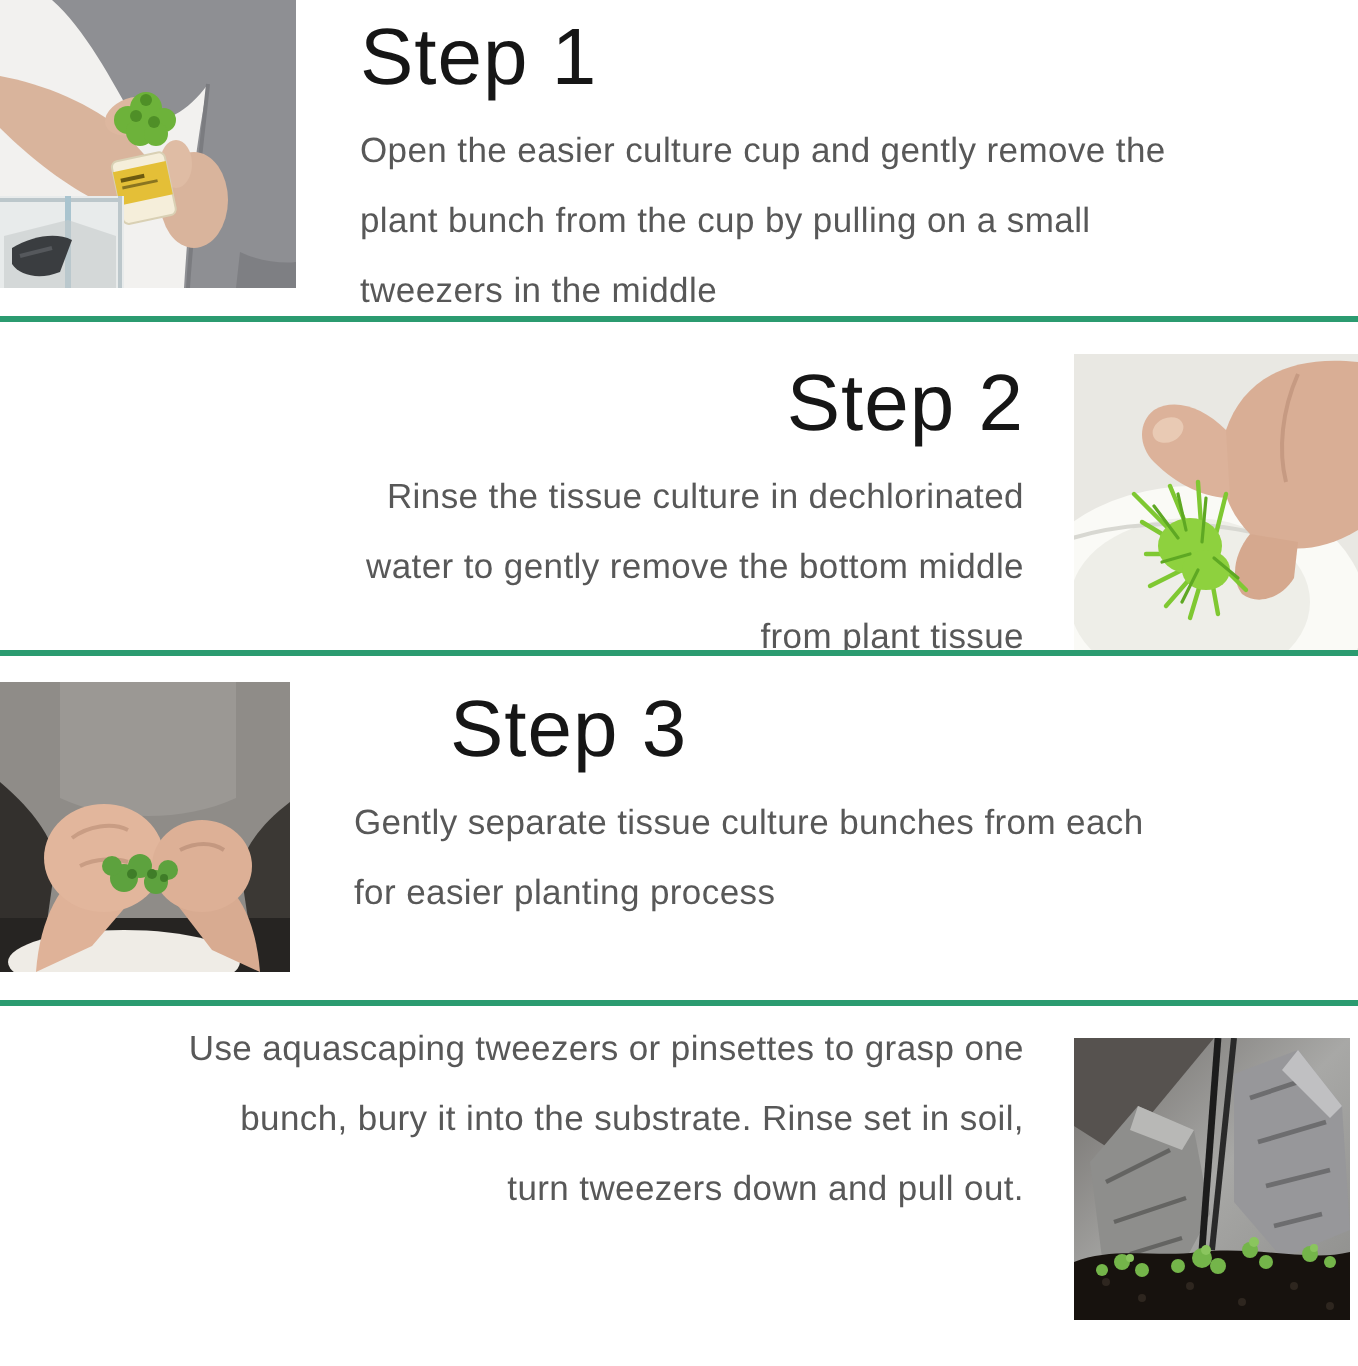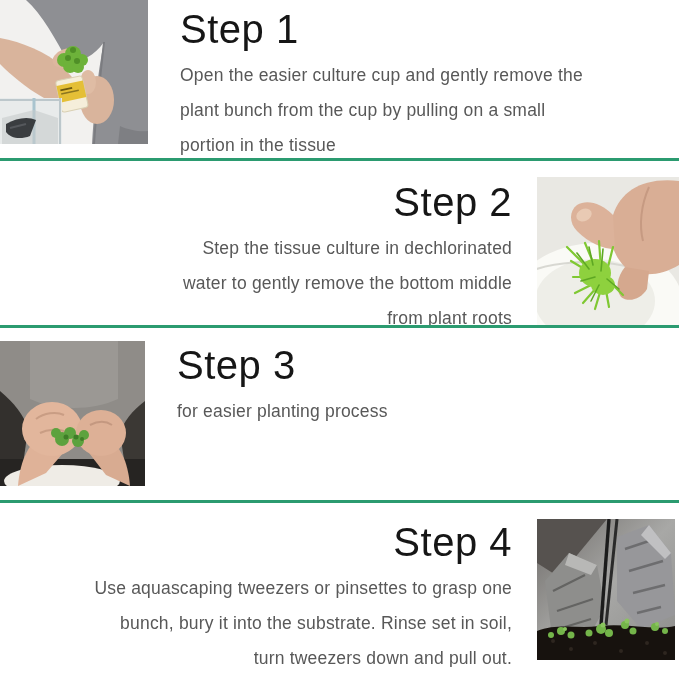--- a/index.html
+++ b/index.html
@@ -26,21 +26,21 @@
   .photo-4{width:138px;height:141px;margin-top:16px;margin-right:4px;}
   .content{flex:1 1 auto;min-width:0;}
   .content.align-left{text-align:left;padding-left:32px;padding-right:20px;}
   .content.align-right{text-align:right;padding-right:25px;padding-left:20px;}
   .step-title{
     font-size:40px;font-weight:500;letter-spacing:0.5px;
     color:var(--heading-color);line-height:50px;
   }
   .row-1 .step-title{margin-top:4px;}
   .row-2 .step-title{margin-top:16px;}
-  .row-3 .step-title{margin-top:12px;}
+  .row-3 .step-title{margin-top:12px;margin-left:48px;}
   .row-4 .step-title{margin-top:14px;}
   .line{
     font-size:17.5px;color:var(--body-color);line-height:35px;
     white-space:nowrap;letter-spacing:0.2px;font-weight:400;
   }
   .lines{margin-top:4px;}
 </style>
 </head>
 <body>
 
@@ -88,34 +88,34 @@
         <path d="M2,118 L34,110 L58,118 V144 H2 Z" fill="#c7cccc" opacity="0.6"></path>
         <path d="M6,124 C16,118 28,116 36,120 L30,136 C20,140 10,138 6,132 Z" fill="#3a3d40"></path>
         <path d="M10,128 l16,-4" stroke="#55585c" stroke-width="2"></path>
       </svg>
     </figure>
     <div class="content align-left">
       <h2 class="step-title">Step 1</h2>
       <div class="lines">
         <p class="line">Open the easier culture cup and gently remove the</p>
         <p class="line">plant bunch from the cup by pulling on a small</p>
-        <p class="line">portion in the tissue</p>
+        <p class="line">tweezers in the middle</p>
       </div>
     </div>
   </section>
 
   <hr class="divider">
 
   <section class="row row-2">
     <div class="content align-right">
       <h2 class="step-title">Step 2</h2>
       <div class="lines">
-        <p class="line">Step the tissue culture in dechlorinated</p>
+        <p class="line">Rinse the tissue culture in dechlorinated</p>
         <p class="line">water to gently remove the bottom middle</p>
-        <p class="line">from plant roots</p>
+        <p class="line">from plant tissue</p>
       </div>
     </div>
     <figure class="photo photo-2">
       <svg viewBox="0 0 142 154" width="142" height="154">
         <rect width="142" height="154" fill="#e9e8e3"></rect>
 
         <ellipse cx="60" cy="128" rx="86" ry="62" fill="#fafaf6"></ellipse>
         <ellipse cx="58" cy="124" rx="60" ry="42" fill="#eeeee8"></ellipse>
         <path d="M-20,100 C10,84 60,80 100,92" stroke="#d8d8d2" stroke-width="2" fill="none"></path>
 
@@ -185,30 +185,30 @@
         <g fill="#3f7d28">
           <circle cx="66" cy="96" r="2.5"></circle>
             <circle cx="76" cy="96" r="2.5"></circle>
             <circle cx="82" cy="98" r="2"></circle>
         </g>
       </svg>
     </figure>
     <div class="content align-left">
       <h2 class="step-title">Step 3</h2>
       <div class="lines">
+        <p class="line">Gently separate tissue culture bunches from each</p>
         <p class="line">for easier planting process</p>
       </div>
     </div>
   </section>
 
   <hr class="divider">
 
   <section class="row row-4">
     <div class="content align-right">
-      <h2 class="step-title">Step 4</h2>
       <div class="lines">
         <p class="line">Use aquascaping tweezers or pinsettes to grasp one</p>
         <p class="line">bunch, bury it into the substrate. Rinse set in soil,</p>
         <p class="line">turn tweezers down and pull out.</p>
       </div>
     </div>
     <figure class="photo photo-4">
       <svg viewBox="0 0 138 141" width="138" height="141">
         <defs>
           <linearGradient id="bg4" x1="0" y1="0" x2="1" y2="1">

